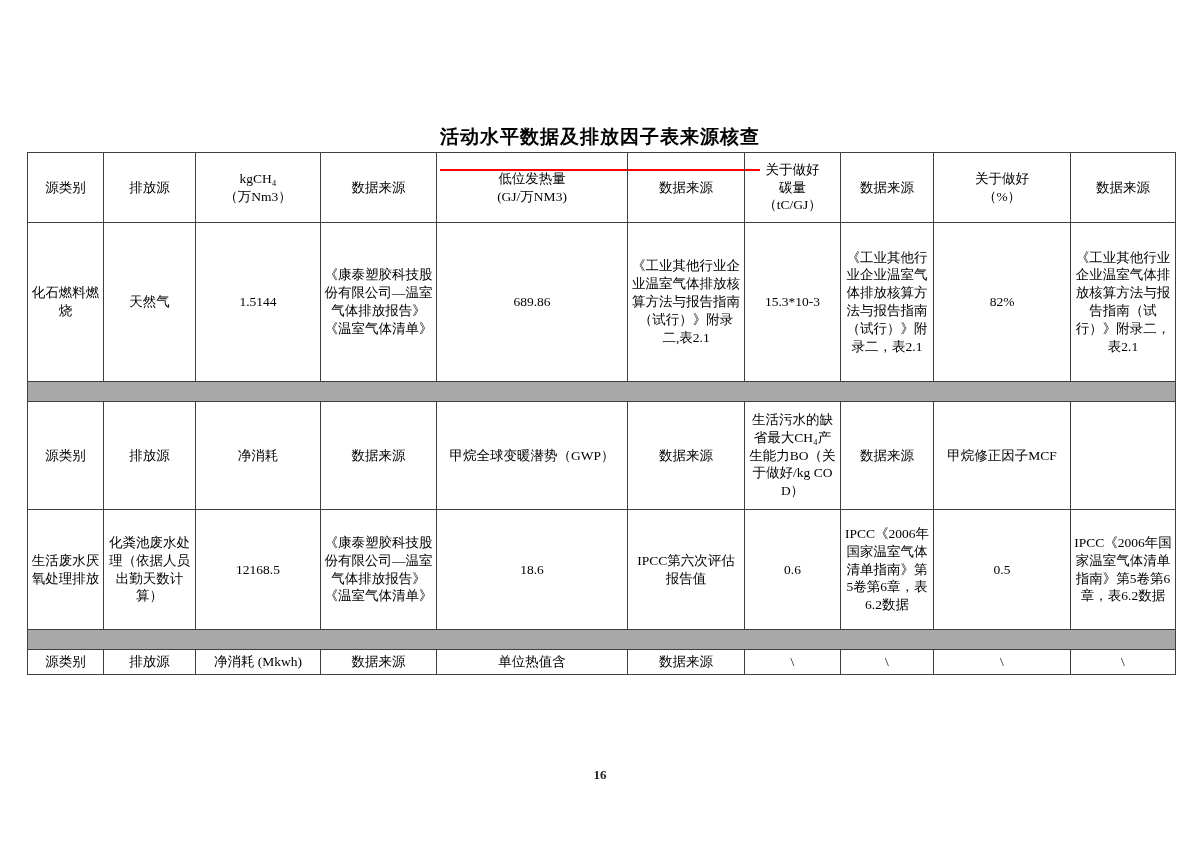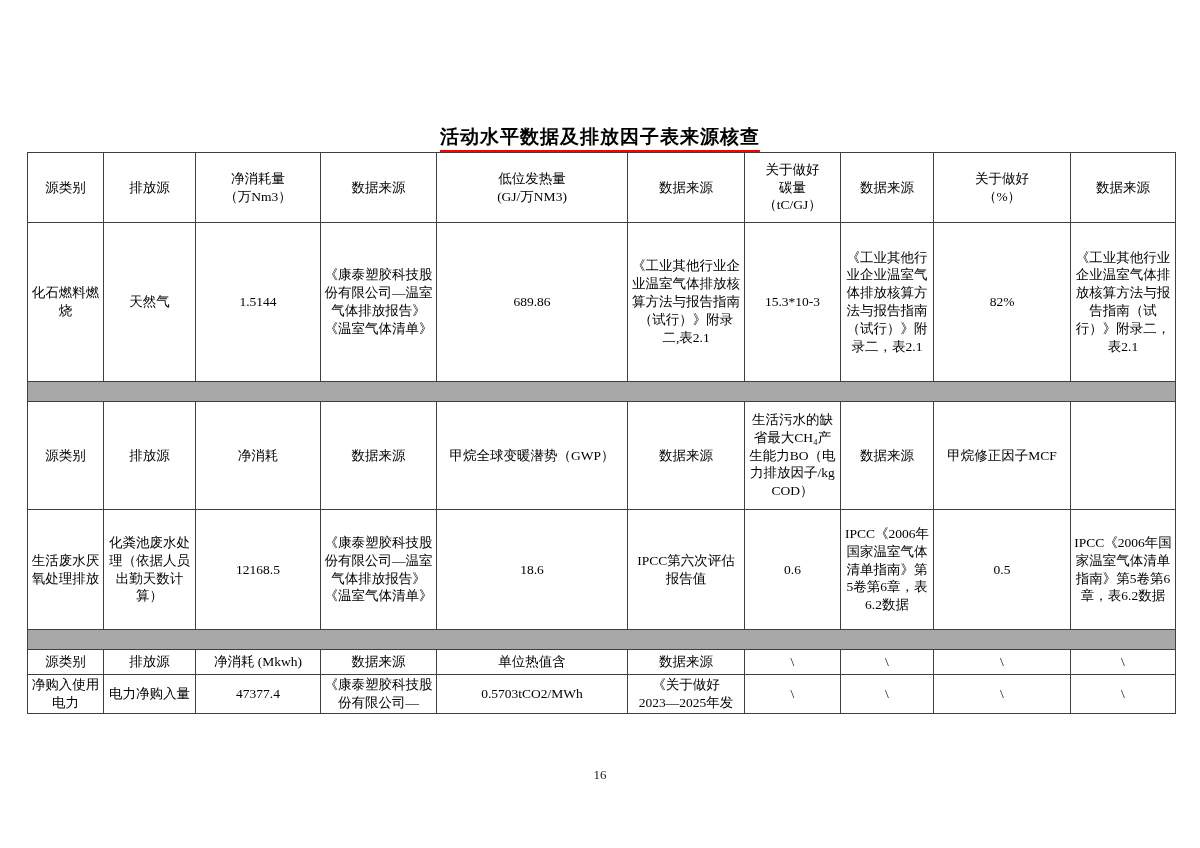--- a/index.html
+++ b/index.html
@@ -9,42 +9,42 @@
     position:relative;overflow:hidden;
     --sep:#a8a8a8; --underline:#ff0000; --border:#3f3f3f;
   }
   .doc-title{
     position:absolute;top:124px;left:0;width:100%;
     text-align:center;font-size:19px;font-weight:bold;letter-spacing:1px;
   }
   .doc-title .underlined{
     display:inline-block;
     border-bottom:2px solid var(--underline);
-    padding-bottom:0;
+    padding-bottom:19px;
   }
   table.main{
     position:absolute;left:27px;top:152px;width:1148px;
     border-collapse:collapse;table-layout:fixed;
   }
   table.main td{
     border:1px solid var(--border);
     text-align:center;vertical-align:middle;
     font-size:13.5px;line-height:1.32;
     padding:1px 3px;
     white-space:pre-line;
     word-break:break-all;
     overflow:hidden;
   }
   tr.separator td{
     background:var(--sep);
     padding:0;height:19px;
   }
   .page-number{
     position:absolute;top:767px;left:0;width:100%;
-    text-align:center;font-size:13px;color:#222;
+    text-align:center;font-size:13px;color:#222;font-weight:bold;
   }
 </style>
 </head>
 <body style="--sep: #a8a8a8; --underline: #ff0000; --border: #3f3f3f;">
 
 <div class="doc-title">
   <span class="underlined">活动水平数据及排放因子表来源核查</span>
 </div>
 
 <table class="main">
@@ -57,21 +57,21 @@
       <col style="width: 117px;">
       <col style="width: 96px;">
       <col style="width: 93px;">
       <col style="width: 137px;">
       <col style="width: 105px;">
     </colgroup>
   <tbody id="tbody">
       <tr style="height: 70px;">
         <td>源类别</td>
         <td>排放源</td>
-        <td>净消耗量
+        <td>kgCH₄
 （万Nm3）</td>
         <td>数据来源</td>
         <td>低位发热量
 (GJ/万NM3)</td>
         <td>数据来源</td>
         <td>关于做好
 碳量
 （tC/GJ）</td>
         <td>数据来源</td>
         <td>关于做好
@@ -93,21 +93,21 @@
       <tr class="separator" style="height: 19px;">
         <td colspan="10"></td>
       </tr>
       <tr style="height: 108px;">
         <td>源类别</td>
         <td>排放源</td>
         <td>净消耗</td>
         <td>数据来源</td>
         <td>甲烷全球变暖潜势（GWP）</td>
         <td>数据来源</td>
-        <td>生活污水的缺省最大CH₄产生能力BO（电力排放因子/kg COD）</td>
+        <td>生活污水的缺省最大CH₄产生能力BO（关于做好/kg COD）</td>
         <td>数据来源</td>
         <td>甲烷修正因子MCF</td>
         <td></td>
       </tr>
       <tr style="height: 120px;">
         <td>生活废水厌氧处理排放</td>
         <td>化粪池废水处理（依据人员出勤天数计算）</td>
         <td>12168.5</td>
         <td>《康泰塑胶科技股份有限公司—温室气体排放报告》《温室气体清单》</td>
         <td>18.6</td>
@@ -125,29 +125,16 @@
         <td>排放源</td>
         <td>净消耗 (Mkwh)</td>
         <td>数据来源</td>
         <td>单位热值含</td>
         <td>数据来源</td>
         <td>\</td>
         <td>\</td>
         <td>\</td>
         <td>\</td>
       </tr>
-      <tr style="height: 38px;">
-        <td>净购入使用电力</td>
-        <td>电力净购入量</td>
-        <td>47377.4</td>
-        <td>《康泰塑胶科技股份有限公司—</td>
-        <td>0.5703tCO2/MWh</td>
-        <td>《关于做好
-2023—2025年发</td>
-        <td>\</td>
-        <td>\</td>
-        <td>\</td>
-        <td>\</td>
-      </tr>
     </tbody>
 </table>
 
 <div class="page-number">16</div>
 
 </body></html>

